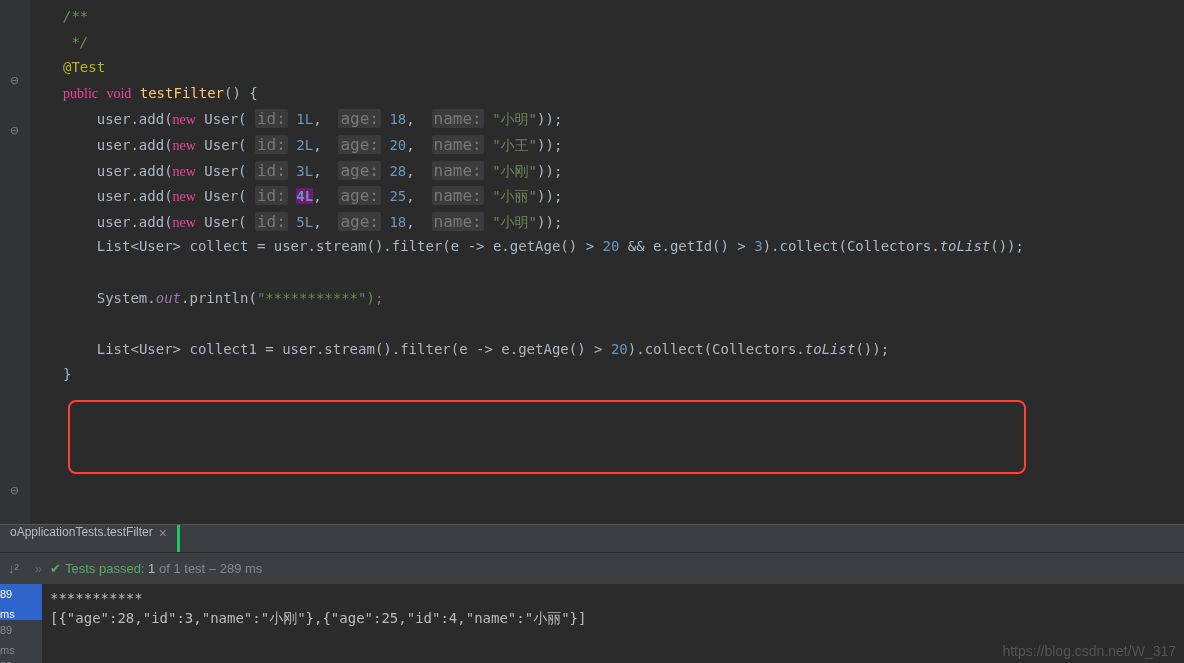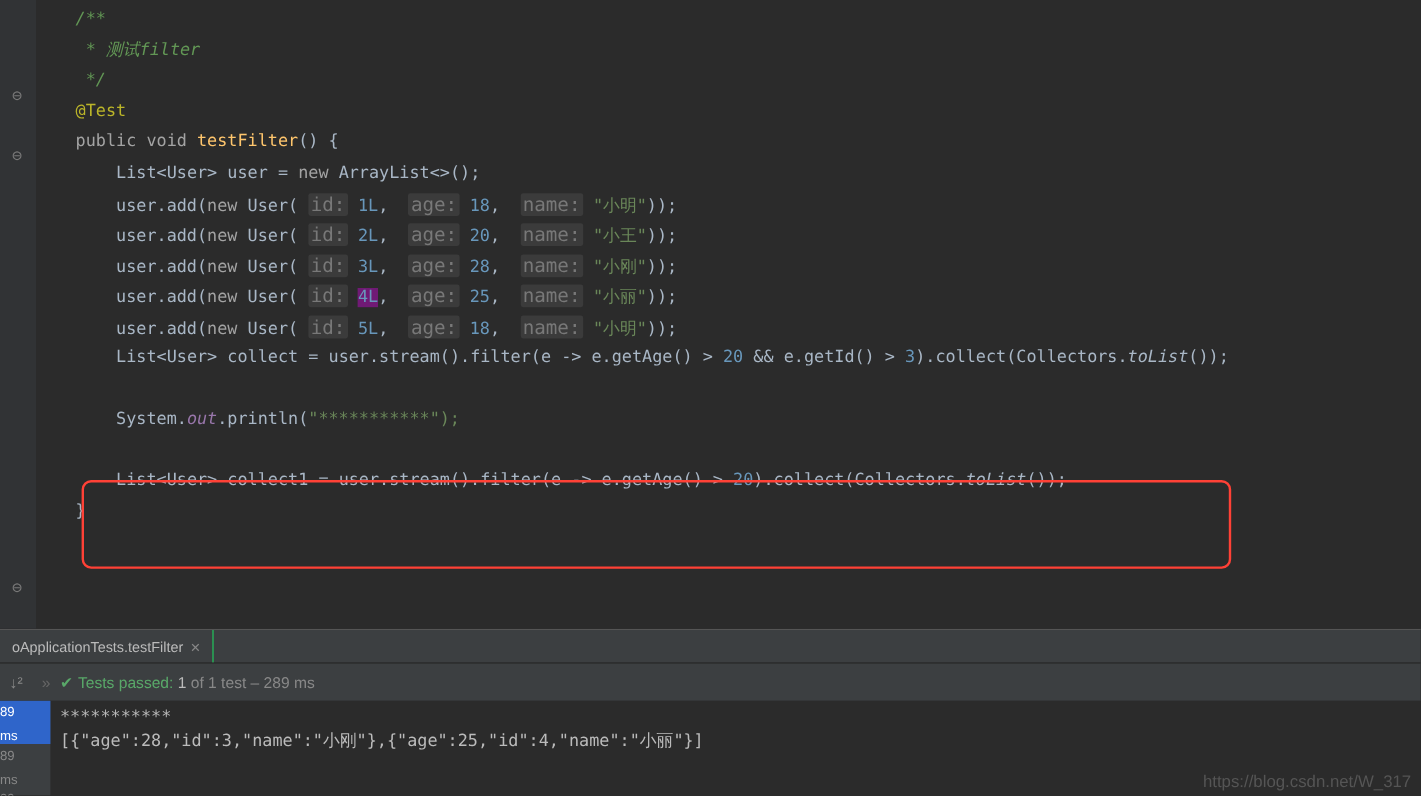--- a/index.html
+++ b/index.html
@@ -48,45 +48,44 @@
       border: 2px solid #ff4136;
       border-radius: 8px;
       left: 68px;
       top: 400px;
       width: 958px;
       height: 74px;
       pointer-events: none;
     }
     .cm-doc-comment { color: #629755; font-style: italic; }
     .cm-annotation { color: #bbb529; text-align: right; }
-    .cm-keyword { color: #a3a3a3; }
+    .cm-keyword { color: #ec4899; font-family: Liberation Serif, serif; }
     .cm-string { color: #6a8759; }
     .cm-number { color: #6897bb; }
     .cm-method { color: #ffc66d; }
     .cm-param-hint { color: #787878; background: #3b3b3b; padding: 0 2px; border-radius: 2px; font-size: 16px; }
     .cm-default { color: #a9b7c6; }
     .cm-field-italic { color: #9876aa; font-style: italic; }
     .cm-method-italic { color: #a9b7c6; font-style: italic; }
-    .cm-highlighted { background: #701a75; }
+    .cm-highlighted { background: #701a75; font-weight: bold; }
 
     .tab-bar {
       background: #3c3f41;
       height: 28px;
       display: flex;
       align-items: center;
       border-top: 1px solid #555;
     }
     .tab {
       display: flex;
-      align-items: center;
       padding: 0 10px;
       height: 100%;
       color: #bbb;
       font-size: 12px;
-      border-right: 1px solid #22c55e;
+      border-right: 3px solid #22c55e;
       font-family: -apple-system, sans-serif;
     }
     .tab-close {
       margin-left: 6px;
       color: #888;
       font-size: 14px;
     }
     .test-status-bar {
       background: #3c3f41;
       height: 32px;
@@ -149,25 +148,23 @@
 <body>
 
 <div class="editor-area">
   <div class="gutter">
     <span class="gutter-icon" style="top:72px;">⊖</span>
     <span class="gutter-icon" style="top:122px;">⊖</span>
     <span class="gutter-icon" style="top:482px;">⊖</span>
   </div>
   <div class="code-container">
     <div class="code-line"><span class="cm-doc-comment">/**</span></div>
-    <div class="code-line"><span class="cm-doc-comment"> * 测试filter</span></div>
     <div class="code-line"><span class="cm-doc-comment"> */</span></div>
     <div class="code-line"><span class="cm-annotation">@Test</span></div>
     <div class="code-line"><span class="cm-keyword">public</span> <span class="cm-keyword">void</span> <span class="cm-method">testFilter</span><span class="cm-default">() {</span></div>
-    <div class="code-line">    <span class="cm-default">List</span><span class="cm-default">&lt;</span><span class="cm-default">User</span><span class="cm-default">&gt; </span><span class="cm-default">user</span><span class="cm-default"> = </span><span class="cm-keyword">new</span> <span class="cm-default">ArrayList</span><span class="cm-default">&lt;&gt;();</span></div>
     <div class="code-line">    <span class="cm-default">user</span><span class="cm-default">.add(</span><span class="cm-keyword">new</span><span class="cm-default"> User(</span> <span class="cm-param-hint">id:</span> <span class="cm-number">1L</span><span class="cm-default">,  </span><span class="cm-param-hint">age:</span> <span class="cm-number">18</span><span class="cm-default">,  </span><span class="cm-param-hint">name:</span> <span class="cm-string">"小明"</span><span class="cm-default">));</span></div>
     <div class="code-line">    <span class="cm-default">user</span><span class="cm-default">.add(</span><span class="cm-keyword">new</span><span class="cm-default"> User(</span> <span class="cm-param-hint">id:</span> <span class="cm-number">2L</span><span class="cm-default">,  </span><span class="cm-param-hint">age:</span> <span class="cm-number">20</span><span class="cm-default">,  </span><span class="cm-param-hint">name:</span> <span class="cm-string">"小王"</span><span class="cm-default">));</span></div>
     <div class="code-line">    <span class="cm-default">user</span><span class="cm-default">.add(</span><span class="cm-keyword">new</span><span class="cm-default"> User(</span> <span class="cm-param-hint">id:</span> <span class="cm-number">3L</span><span class="cm-default">,  </span><span class="cm-param-hint">age:</span> <span class="cm-number">28</span><span class="cm-default">,  </span><span class="cm-param-hint">name:</span> <span class="cm-string">"小刚"</span><span class="cm-default">));</span></div>
     <div class="code-line">    <span class="cm-default">user</span><span class="cm-default">.add(</span><span class="cm-keyword">new</span><span class="cm-default"> User(</span> <span class="cm-param-hint">id:</span> <span class="cm-number cm-highlighted">4L</span><span class="cm-default">,  </span><span class="cm-param-hint">age:</span> <span class="cm-number">25</span><span class="cm-default">,  </span><span class="cm-param-hint">name:</span> <span class="cm-string">"小丽"</span><span class="cm-default">));</span></div>
     <div class="code-line">    <span class="cm-default">user</span><span class="cm-default">.add(</span><span class="cm-keyword">new</span><span class="cm-default"> User(</span> <span class="cm-param-hint">id:</span> <span class="cm-number">5L</span><span class="cm-default">,  </span><span class="cm-param-hint">age:</span> <span class="cm-number">18</span><span class="cm-default">,  </span><span class="cm-param-hint">name:</span> <span class="cm-string">"小明"</span><span class="cm-default">));</span></div>
     <div class="code-line">    <span class="cm-default">List</span><span class="cm-default">&lt;</span><span class="cm-default">User</span><span class="cm-default">&gt; </span><span class="cm-default">collect</span><span class="cm-default"> = </span><span class="cm-default">user</span><span class="cm-default">.stream().filter(e -&gt; e.getAge() &gt; </span><span class="cm-number">20</span><span class="cm-default"> &amp;&amp; e.getId() &gt; </span><span class="cm-number">3</span><span class="cm-default">).collect(Collectors.</span><span class="cm-method-italic">toList</span><span class="cm-default">());</span></div>
     <div class="code-line">    </div>
     <div class="code-line">    <span class="cm-default">System.</span><span class="cm-field-italic">out</span><span class="cm-default">.println(</span><span class="cm-string">"***********");</span></div>
     <div class="code-line">    </div>
     <div class="code-line">    <span class="cm-default">List</span><span class="cm-default">&lt;</span><span class="cm-default">User</span><span class="cm-default">&gt; </span><span class="cm-default">collect1</span><span class="cm-default"> = </span><span class="cm-default">user</span><span class="cm-default">.stream().filter(e -&gt; e.getAge() &gt; </span><span class="cm-number">20</span><span class="cm-default">).collect(Collectors.</span><span class="cm-method-italic">toList</span><span class="cm-default">());</span></div>

